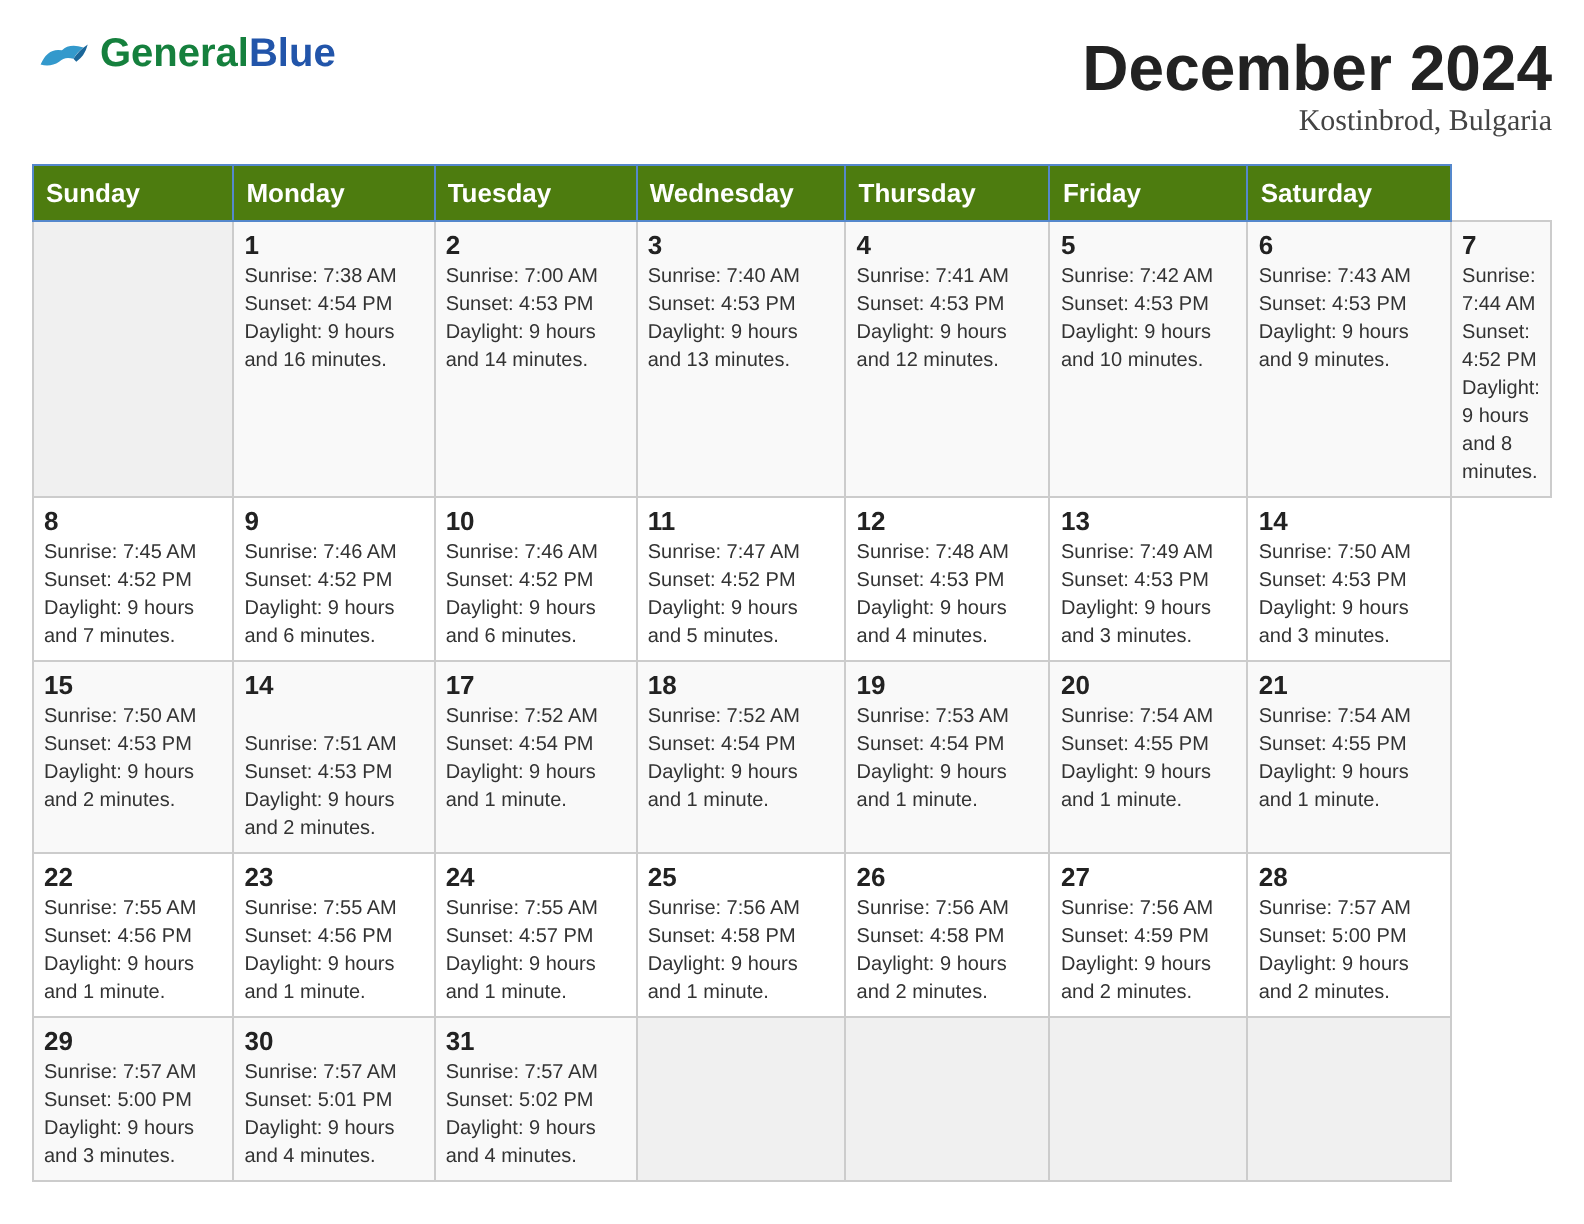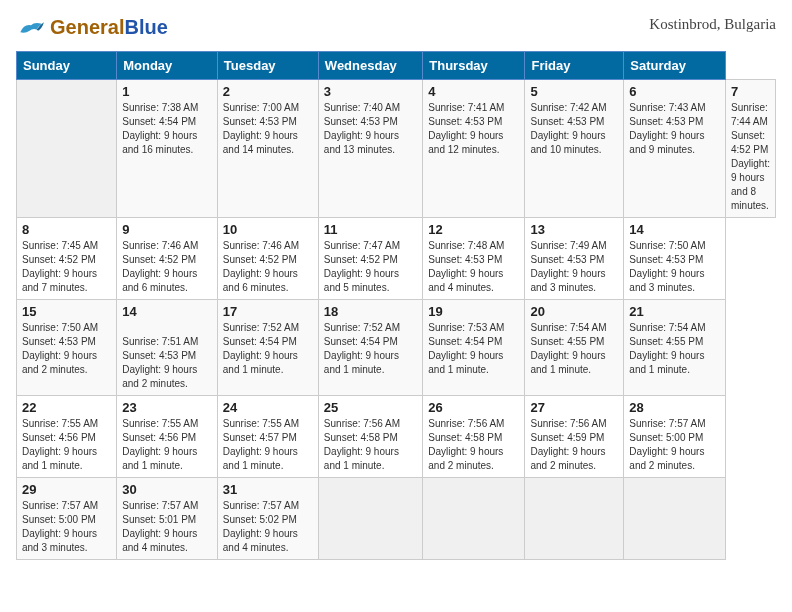--- a/index.html
+++ b/index.html
@@ -42,21 +42,21 @@
       font-size: 15px;
       color: #444;
       font-family: Liberation Serif, serif;
     }
     table {
       width: 100%;
       border-collapse: collapse;
       font-size: 11px;
     }
     thead tr th {
-      background-color: #0369a1;
+      background-color: #4d7c0f;
       color: #fff;
       text-align: left;
       padding: 6px 6px;
       font-size: 13px;
       font-weight: bold;
       border: 1px solid #5588cc;
     }
     tbody tr td {
       border: 1px solid #ccc;
       vertical-align: top;
@@ -92,26 +92,27 @@
 
 <div class="header-area">
   <div class="logo">
     <div class="logo-row">
       <svg class="logo-bird" viewBox="0 0 40 28" xmlns="http://www.w3.org/2000/svg">
         <path d="M5,20 Q10,8 20,10 Q25,5 35,8 Q30,12 28,16 Q22,14 18,18 Q12,22 5,20Z" fill="#3399cc"></path>
         <path d="M28,16 Q32,10 38,6 Q36,14 30,18Z" fill="#1a6699"></path>
       </svg>
       <div>
         <div>
-          <span style="font-size:20px;font-weight:bold;color:#a16207;">General</span><span style="font-size:20px;font-weight:bold;color:#2255aa;">Blue</span>
+          <span style="font-size:20px;font-weight:bold;color:#15803d;">General</span><span style="font-size:20px;font-weight:bold;color:#2255aa;">Blue</span>
         </div>
       </div>
     </div>
   </div>
   <div class="title-area">
+    <div class="month-title">December 2024</div>
     <div class="location">Kostinbrod, Bulgaria</div>
   </div>
 </div>
 
 <table>
   <thead>
     <tr>
     <th>Sunday</th>
         <th>Monday</th>
         <th>Tuesday</th>

